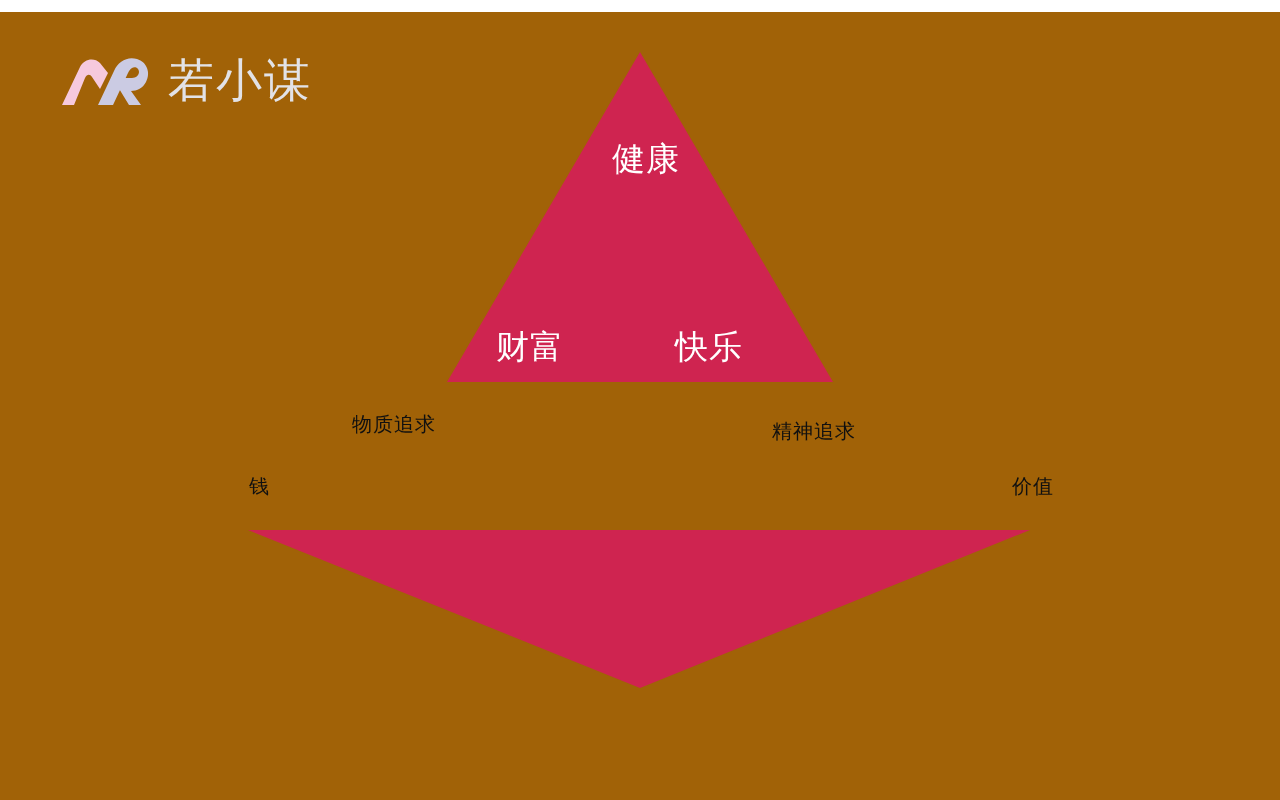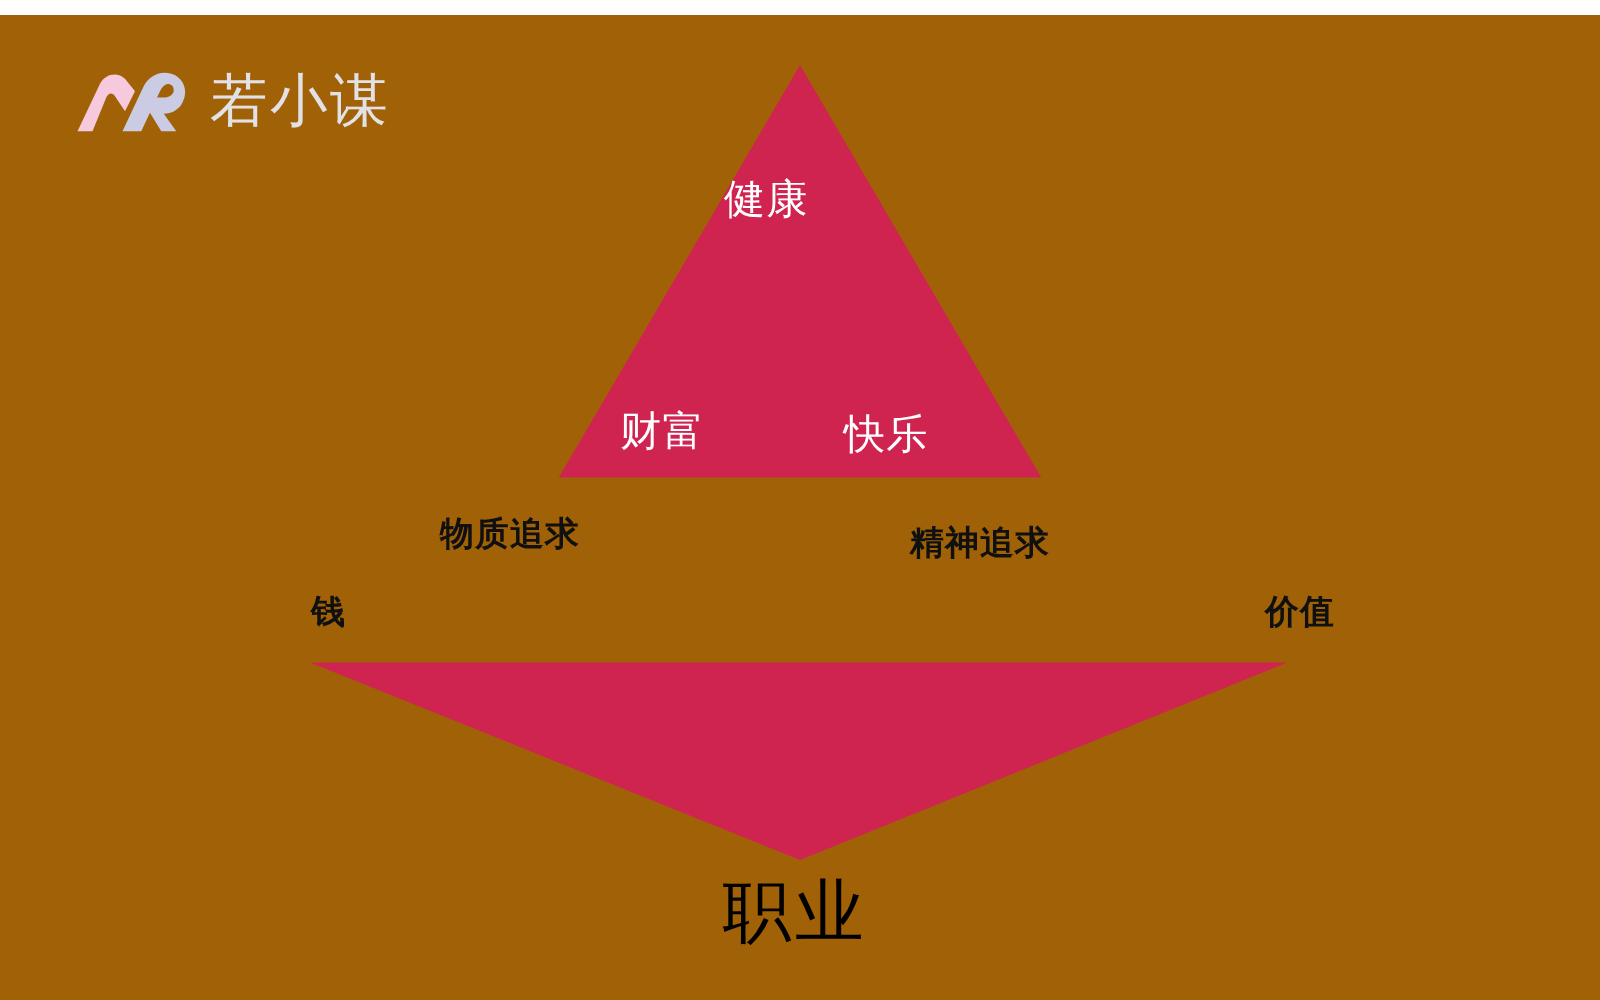--- a/index.html
+++ b/index.html
@@ -62,35 +62,34 @@
     white-space: nowrap;
     line-height: 1;
   }
   .label-on-shape {
     color: #ffffff;
     font-size: 33px;
     letter-spacing: 1px;
   }
   .label-plain {
     color: #101010;
-    font-size: 27px;
+    font-size: 20px;
     letter-spacing: 1px;
-    font-weight: bold;
   }
   .label-title {
     color: #000000;
     font-size: 55px;
     letter-spacing: 3px;
   }
 
-  #lbl-health   { left: 579px; top: 130px; }
-  #lbl-wealth   { left: 496px; top: 318px; font-family: Liberation Serif, serif; }
+  #lbl-health   { left: 612px; top: 130px; }
+  #lbl-wealth   { left: 496px; top: 318px; }
   #lbl-joy      { left: 675px; top: 318px; }
   #lbl-material { left: 352px; top: 402px; }
-  #lbl-spirit   { left: 728px; top: 409px; }
+  #lbl-spirit   { left: 772px; top: 409px; }
   #lbl-money    { left: 249px; top: 464px; }
   #lbl-value    { left: 1012px; top: 464px; }
   #lbl-career   { left: 578px; top: 690px; font-size: 55px; }
 </style>
 </head>
 <body>
 
 <div id="stage" style="background: #a16207; margin-top: 12px;">
 
   <div id="watermark">
@@ -117,15 +116,14 @@
   <div class="label label-on-shape" id="lbl-joy">快乐</div>
 
   <div class="label label-plain" id="lbl-material">物质追求</div>
 
   <div class="label label-plain" id="lbl-spirit">精神追求</div>
 
   <div class="label label-plain" id="lbl-money">钱</div>
 
   <div class="label label-plain" id="lbl-value">价值</div>
 
-  <div class="label label-title" id="lbl-career">职业</div>
 
 </div>
 
 </body></html>

